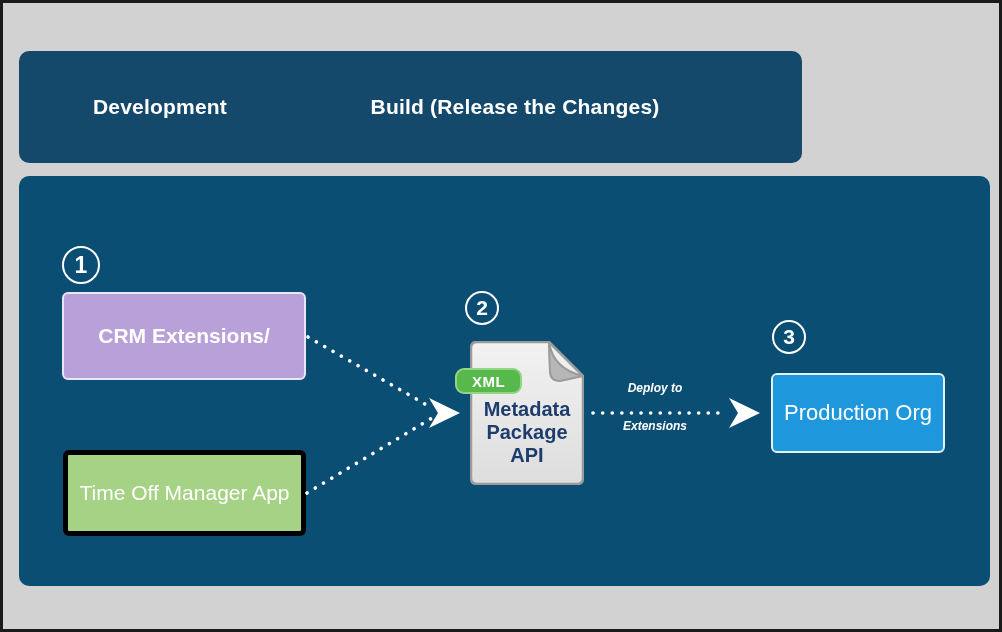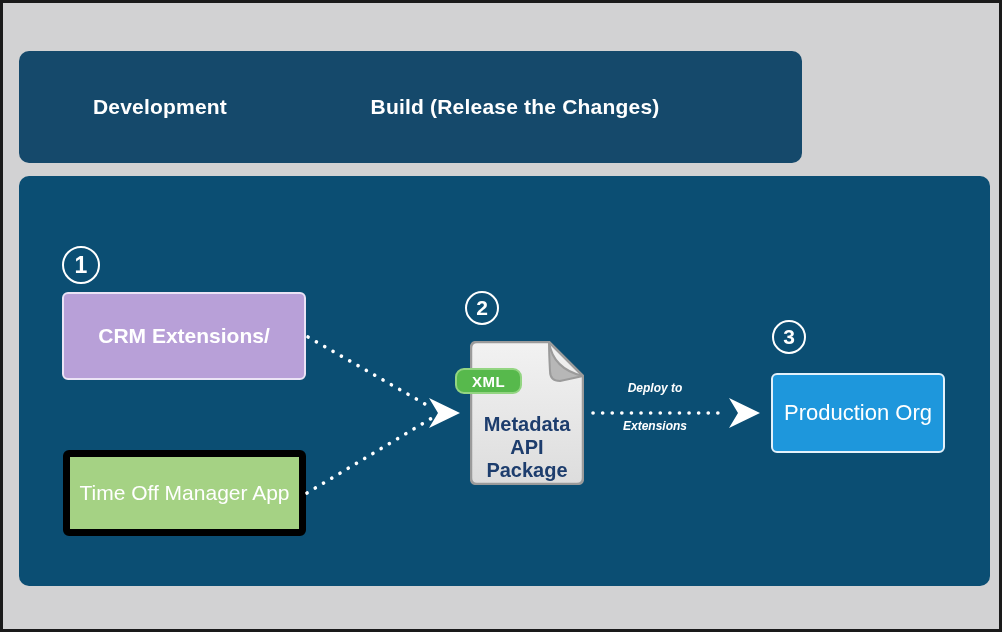--- a/index.html
+++ b/index.html
@@ -30,31 +30,31 @@
   .badge-2{left:446px;top:115px;width:34px;height:34px;font-size:21px;}
   .badge-3{left:753px;top:144px;width:34px;height:34px;font-size:21px;}
 
   .node{position:absolute;box-sizing:border-box;border-radius:6px;display:flex;
         align-items:center;justify-content:center;color:var(--text-light);
         font-size:21px;line-height:28px;}
   .crm-box{left:43px;top:116px;width:244px;height:88px;background:var(--crm-fill);
            border:2px solid #ebe3f6;}
   .crm-box .inner{text-align:left;font-weight:bold;}
   .tom-box{left:44px;top:274px;width:243px;height:86px;background:var(--tom-fill);
-           border:7px solid #000000;}
+           border:5px solid #000000;}
   .prod-box{left:752px;top:197px;width:174px;height:80px;background:var(--production-fill);
             border:2.5px solid #e3f1fb;font-size:22px;}
 
   .connectors{position:absolute;left:0;top:0;width:971px;height:410px;z-index:1;}
   .dotted{stroke:#fff;stroke-width:3.6;stroke-dasharray:0.1 9.5;stroke-linecap:round;fill:none;}
   .arrowhead{fill:#fff;}
 
   .file{position:absolute;left:451px;top:165px;width:114px;height:144px;z-index:2;}
   .file-text{position:absolute;left:451px;top:222px;width:114px;z-index:3;text-align:center;
-             color:var(--file-text);font-weight:bold;font-size:20px;line-height:23px;margin-top:15px;}
+             color:var(--file-text);font-weight:bold;font-size:20px;line-height:23px;}
   .xml-badge{position:absolute;left:436px;top:192px;width:67px;height:26px;z-index:4;
              background:var(--xml-fill);border:2px solid #93d582;border-radius:9px;box-sizing:border-box;
              display:flex;align-items:center;justify-content:center;color:var(--text-light);
              font-weight:bold;font-size:15px;letter-spacing:.5px;}
 
   .deploy-label{position:absolute;width:140px;text-align:center;color:var(--text-light);
                 font-size:12px;font-style:italic;font-weight:bold;z-index:2;}
   .deploy-top{left:566px;top:205px;}
   .deploy-bottom{left:566px;top:243px;}
 </style>
@@ -97,22 +97,22 @@
         </linearGradient>
       </defs>
       <path d="M 7,1 L 79,1 L 113,35 L 113,137 Q 113,143 107,143 L 7,143 Q 1,143 1,137 L 1,7 Q 1,1 7,1 Z" fill="url(#docg)" stroke="var(--file-border,#9b9b9b)" stroke-width="2.5" stroke-linejoin="round"></path>
       <path d="M 79,1 Q 83,28 113,35 L 90,40 Q 80,40 80,30 Q 79,12 79,1 Z" fill="var(--file-fold,#b7b7b7)" stroke="var(--file-border,#9b9b9b)" stroke-width="2" stroke-linejoin="round"></path>
     </svg>
     <div class="xml-badge">
       <span>XML</span>
     </div>
     <div class="file-text">
       <div>Metadata</div>
+      <div>Package</div>
       <div>API</div>
-      <div>Package</div>
     </div>
 
     <div class="deploy-label deploy-top">Deploy to</div>
     <div class="deploy-label deploy-bottom">Extensions</div>
 
     <div class="step-badge badge-3">3</div>
     <div class="node prod-box">
       <span>Production Org</span>
     </div>
 

